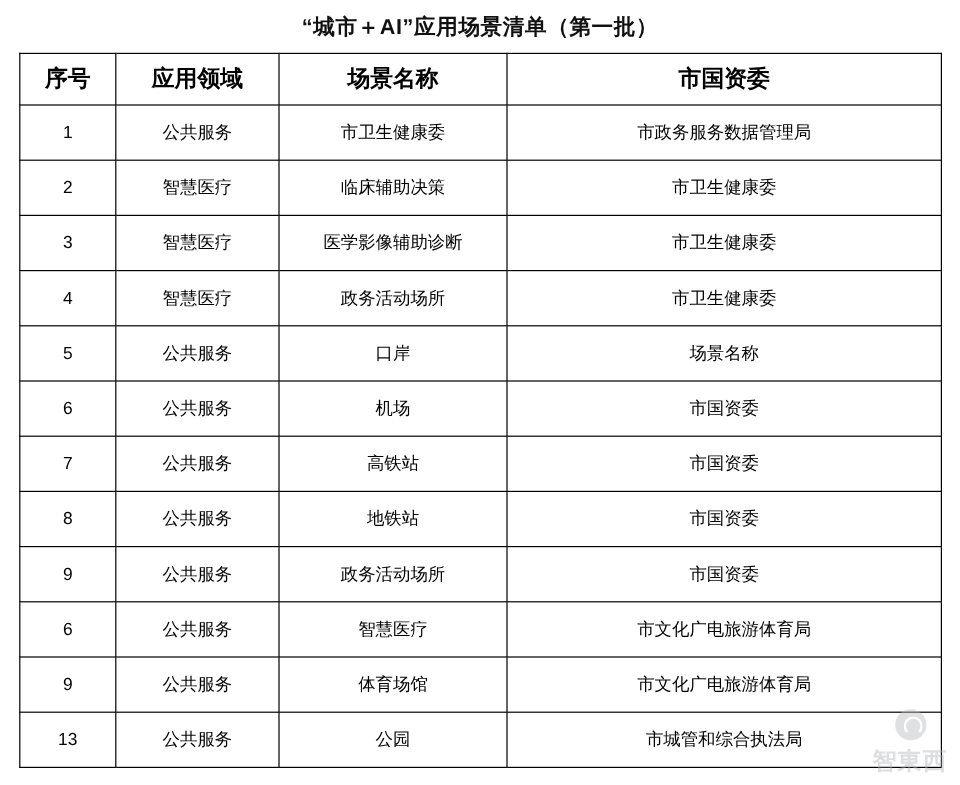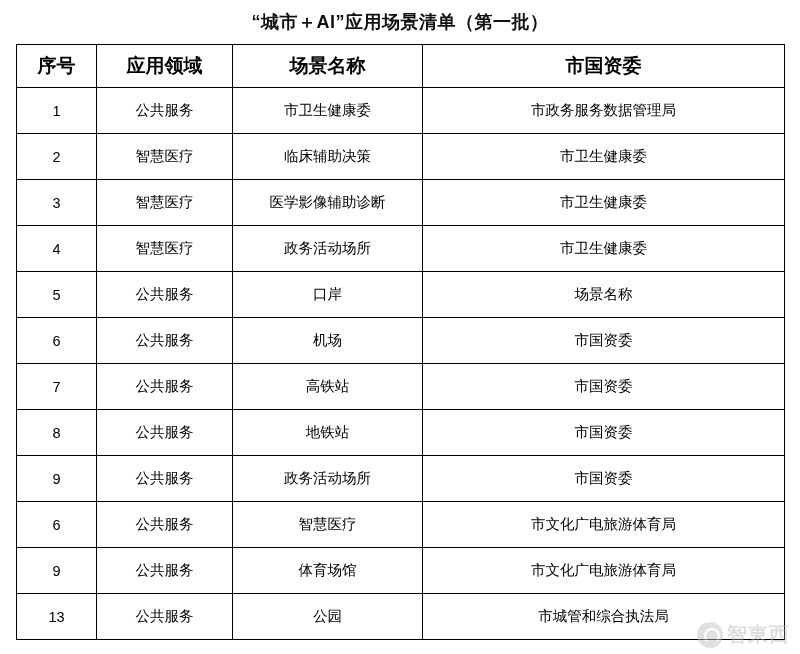--- a/index.html
+++ b/index.html
@@ -55,20 +55,21 @@
 
   .watermark {
     position: absolute;
     right: 10px;
     bottom: 6px;
     display: flex;
     align-items: center;
     gap: 4px;
     opacity: 0.45;
     pointer-events: none;
+    flex-direction: column;
   }
   .watermark .wm-mark {
     width: 26px;
     height: 26px;
     border-radius: 50%;
     background: #b9bcc0;
     position: relative;
   }
   .watermark .wm-mark::after {
     content: "";

